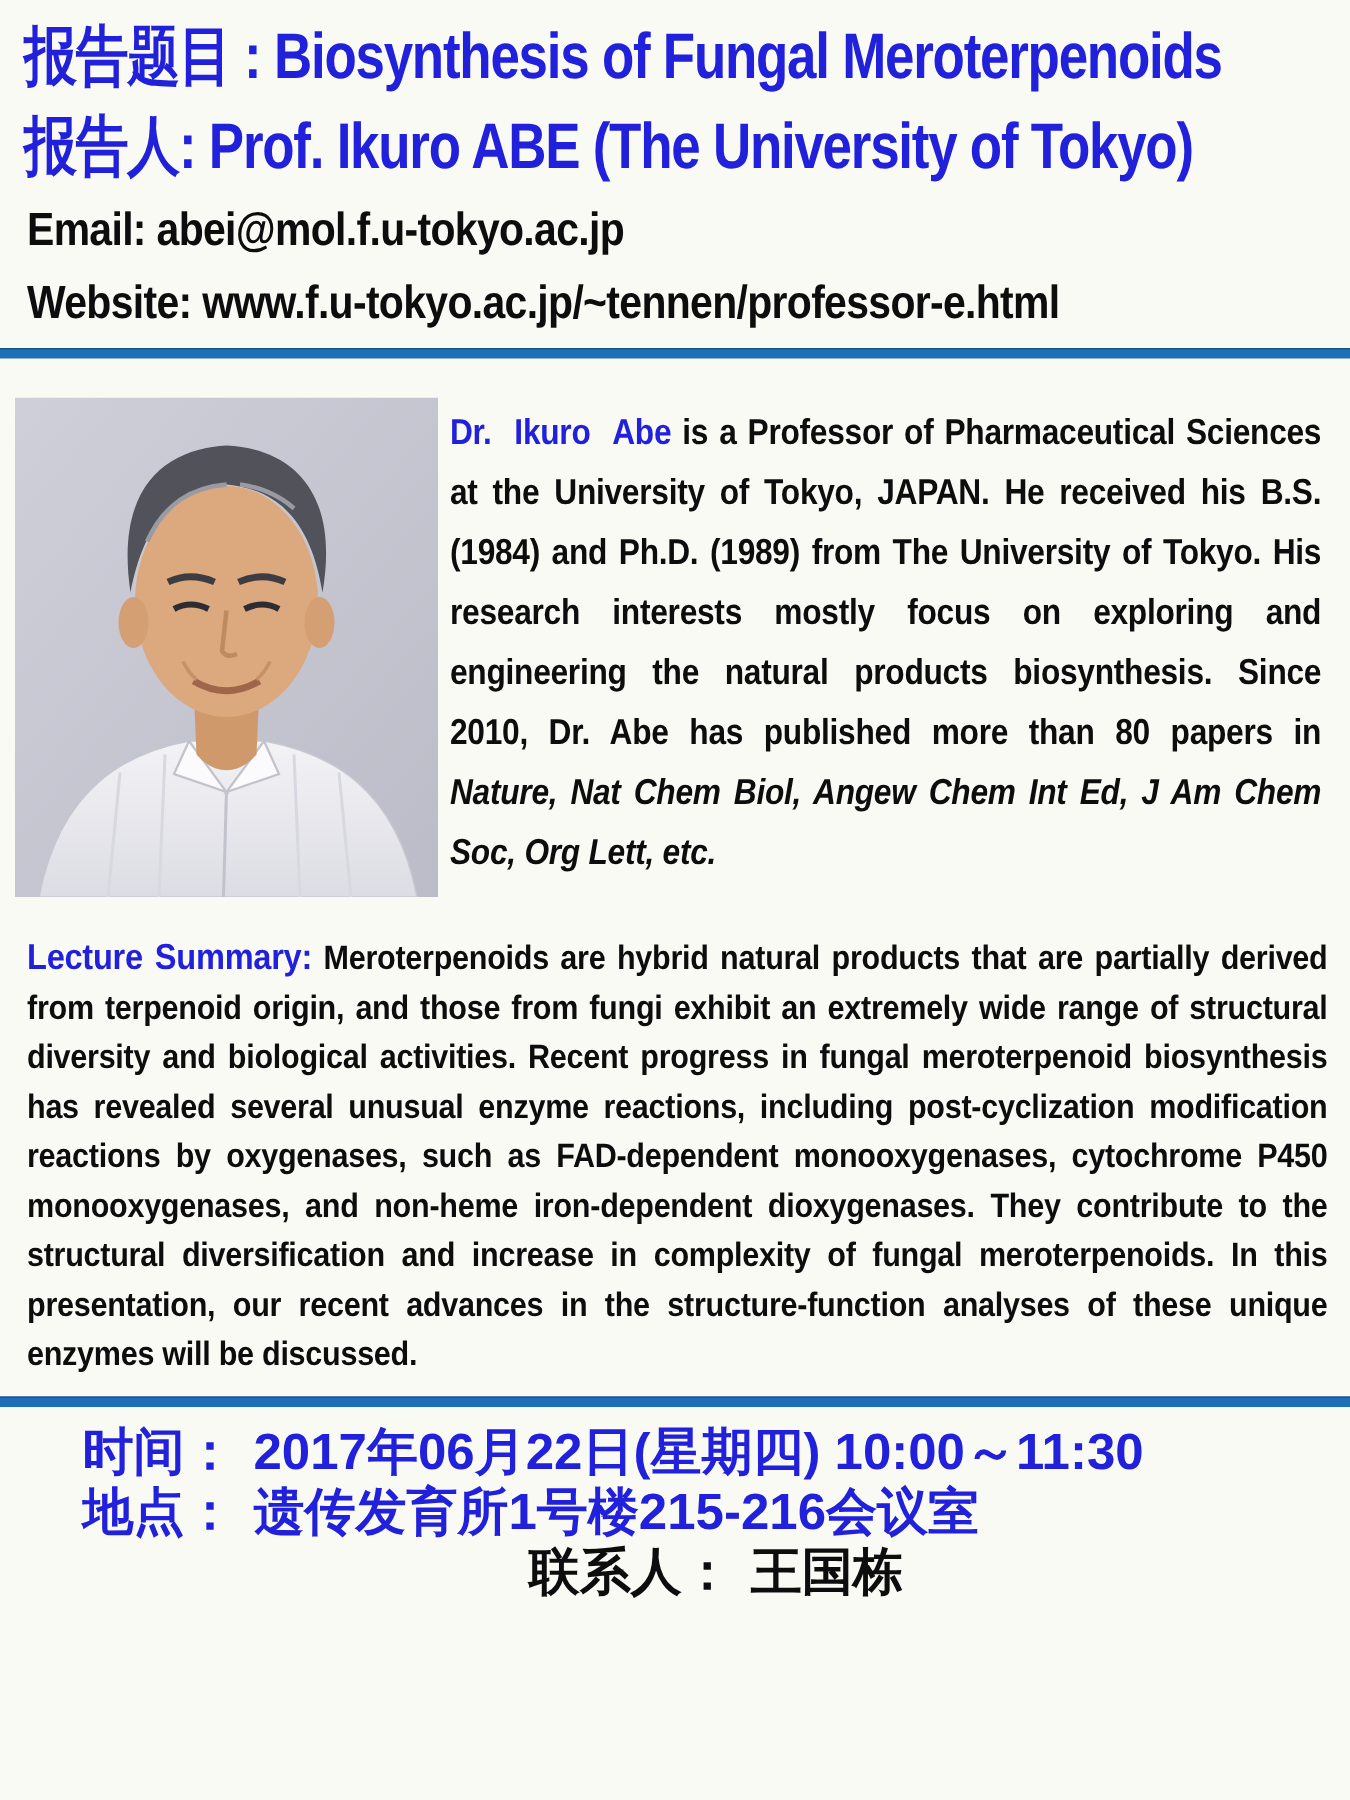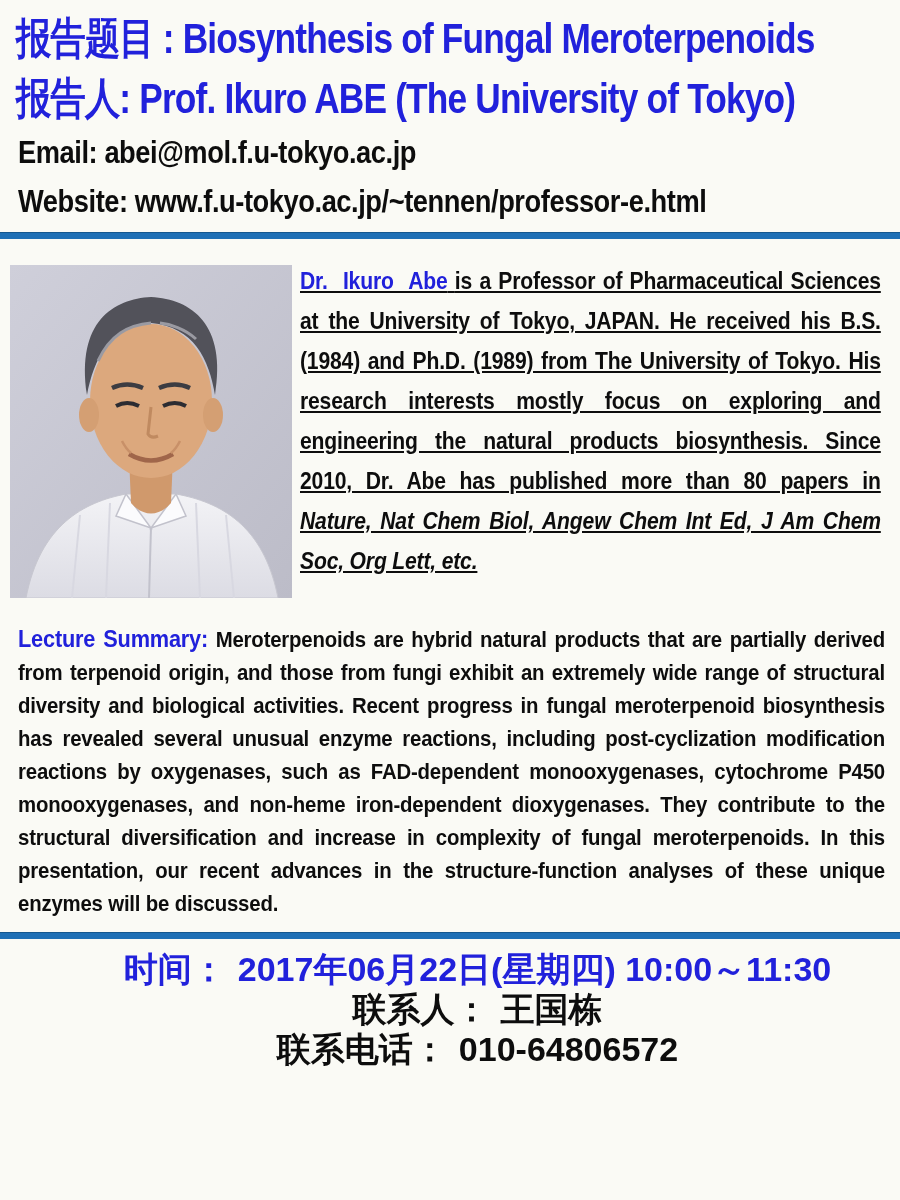--- a/index.html
+++ b/index.html
@@ -21,21 +21,21 @@
   }
   .title-line.second{margin-top:8px;}
   .contact-line{
     font-size:31px;line-height:1.35;color:#0D0D0D;
     white-space:nowrap;letter-spacing:-0.5px;
     transform:scaleX(0.88);transform-origin:left top;
     width:1020px;margin:7px 0 0 2px;
   }
   .divider{height:6px;background:#1E6FB5;border-top:1px solid #14578F;margin-top:9px;}
   
-  .main{display:flex;align-items:flex-start;padding:26px 5px 0 10px;text-decoration:underline;}
+  .main{display:flex;align-items:center;padding:26px 5px 0 10px;}
   .photo-frame{flex:0 0 282px;margin-right:8px;}
   .photo-frame svg{display:block;}
   .bio{
     flex:0 0 660px;width:660px;
     transform:scaleX(0.88);transform-origin:left top;
     font-size:24px;line-height:40px;text-align:justify;
     letter-spacing:-0.2px;margin-top:-4px;
   }
   .bio .name{color:#2121DB;word-spacing:9px;}
   .bio .it{font-style:italic;}
@@ -44,21 +44,21 @@
     margin:24px 0 0 18px;width:958px;
     transform:scaleX(0.905);transform-origin:left top;
     font-size:22.5px;line-height:33px;text-align:justify;
     letter-spacing:-0.2px;
   }
   .summary .label{color:#2121DB;font-size:24px;}
   .divider.bottom{margin-top:12px;}
   
   .footer{padding:10px 0 0 55px;}
   .f-line{font-size:34px;line-height:40px;white-space:nowrap;margin:0;}
-  .f-blue{color:#2121DB;text-align:center;}
+  .f-blue{color:#2121DB;}
   .f-black{color:#0D0D0D;text-align:center;}
   .f-label{margin-right:12px;}
   .welcome{margin-left:90px;}
 </style>
 </head>
 <body>
 
 <div class="poster">
 
   <div class="header">
@@ -137,21 +137,21 @@
     <span class="label">Lecture Summary:</span>
     <span>Meroterpenoids are hybrid natural products that are partially derived from terpenoid origin, and those from fungi exhibit an extremely wide range of structural diversity and biological activities. Recent progress in fungal meroterpenoid biosynthesis has revealed several unusual enzyme reactions, including post-cyclization modification reactions by oxygenases, such as FAD-dependent monooxygenases, cytochrome P450 monooxygenases, and non-heme iron-dependent dioxygenases. They contribute to the structural diversification and increase in complexity of fungal meroterpenoids. In this presentation, our recent advances in the structure-function analyses of these unique enzymes will be discussed.</span>
   </div>
 
   <div class="divider bottom"></div>
 
   <div class="footer">
     <p class="f-line f-blue">
       <span class="f-label">时间：</span><span>2017年06月22日(星期四) 10:00～11:30</span>
     </p>
+    <p class="f-line f-blue">
+      <span class="f-label">地点：</span><span>遗传发育所1号楼215-216会议室</span>
+    </p>
     <p class="f-line f-black">
       <span class="f-label">联系人：</span><span>王国栋</span>
-    </p>
-    <p class="f-line f-black">
-      <span class="f-label">联系电话：</span><span>010-64806572</span>
     </p>
   </div>
 
 </div>
 
 </body></html>

